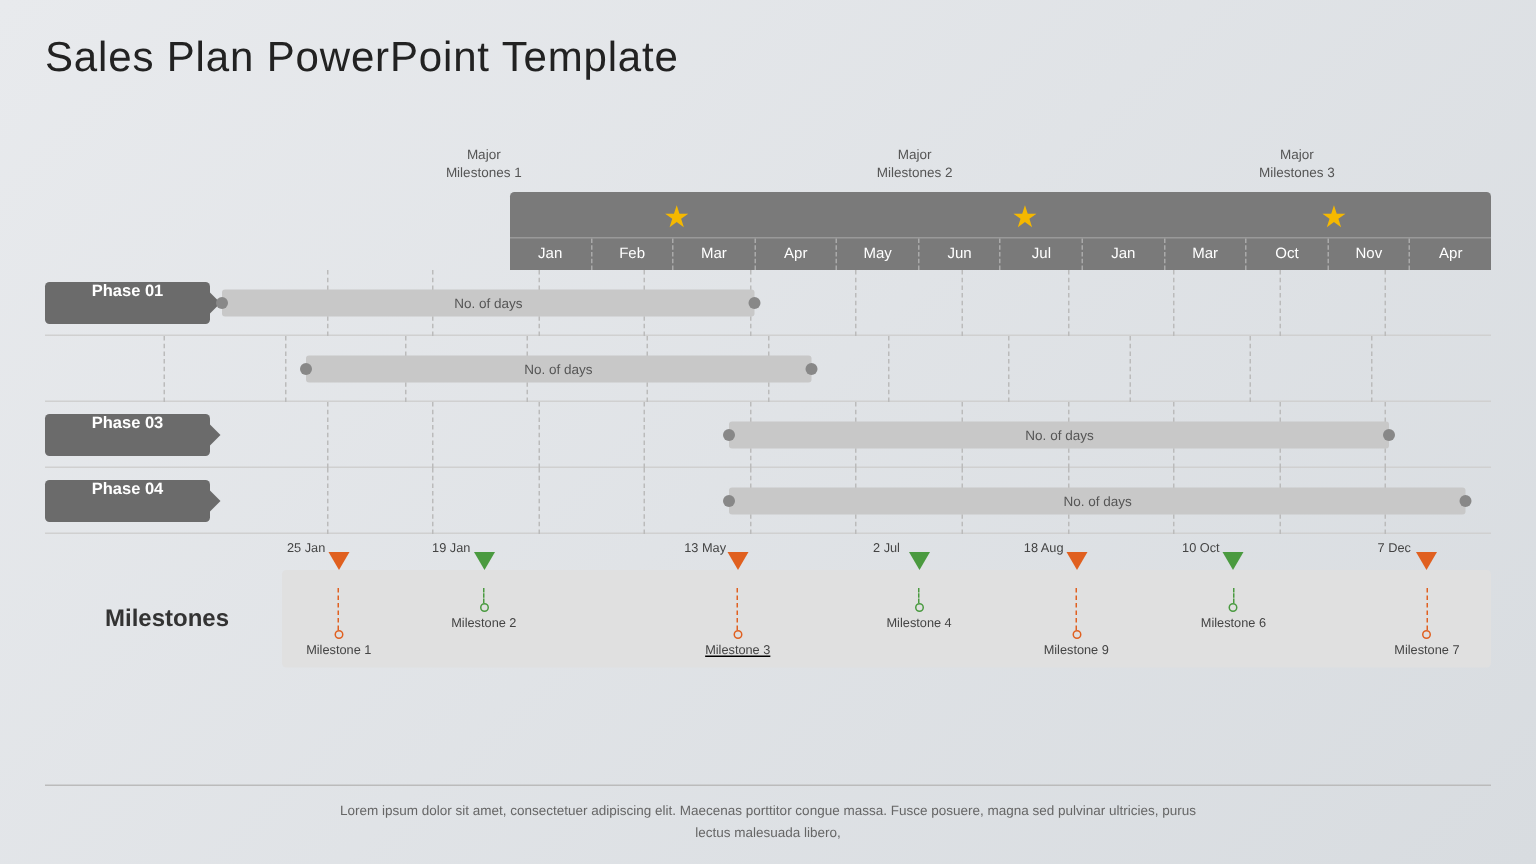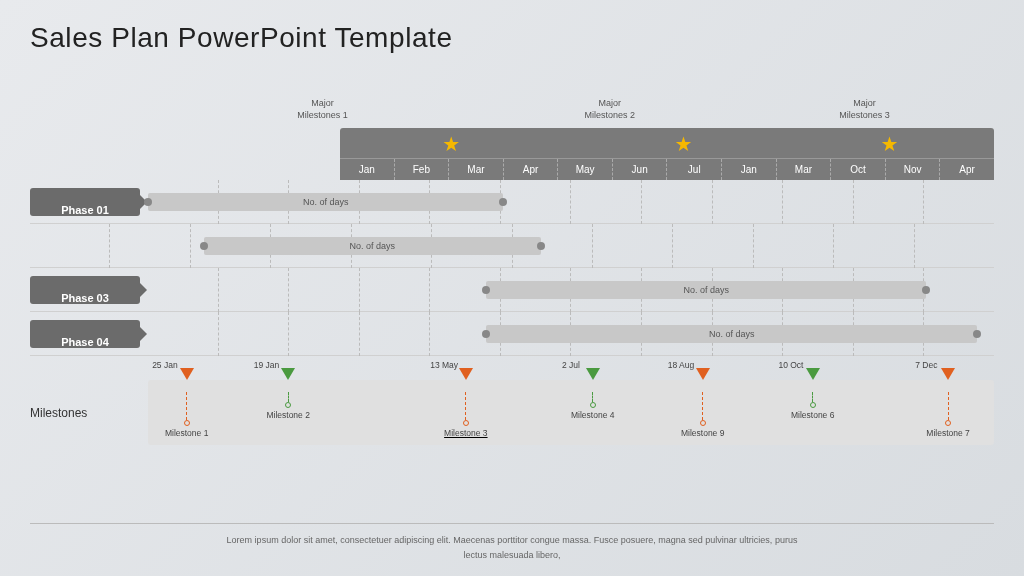--- a/index.html
+++ b/index.html
@@ -71,21 +71,21 @@
       border-bottom: 1px solid #d0d0d0;
     }
     .phase-label {
       width: 110px;
       background: #6b6b6b;
       color: #fff;
       font-size: 11px;
       font-weight: 600;
       height: 28px;
       display: flex;
-      align-items: flex-end;
+      align-items: flex-start;
       justify-content: center;
       border-radius: 3px;
       margin-right: 8px;
       flex-shrink: 0;
       position: relative;
     }
     .phase-label::after {
       content: '';
       position: absolute;
       right: -7px;
@@ -124,28 +124,29 @@
       top: 50%;
       transform: translateY(-50%);
     }
     
     .milestones-section {
       margin-top: 4px;
       display: flex;
     }
     .milestones-label {
       width: 110px;
-      font-size: 12px;
-      font-weight: 400;
+      font-size: 16px;
+      font-weight: 700;
       color: #333;
       flex-shrink: 0;
       margin-right: 8px;
       display: flex;
       align-items: center;
       padding-top: 20px;
+      margin-left: 40px;
     }
     .milestones-bar-area {
       flex: 1;
       background: #e0e0e0;
       border-radius: 3px;
       position: relative;
       height: 65px;
       margin-top: 20px;
     }
     .milestone-marker {

